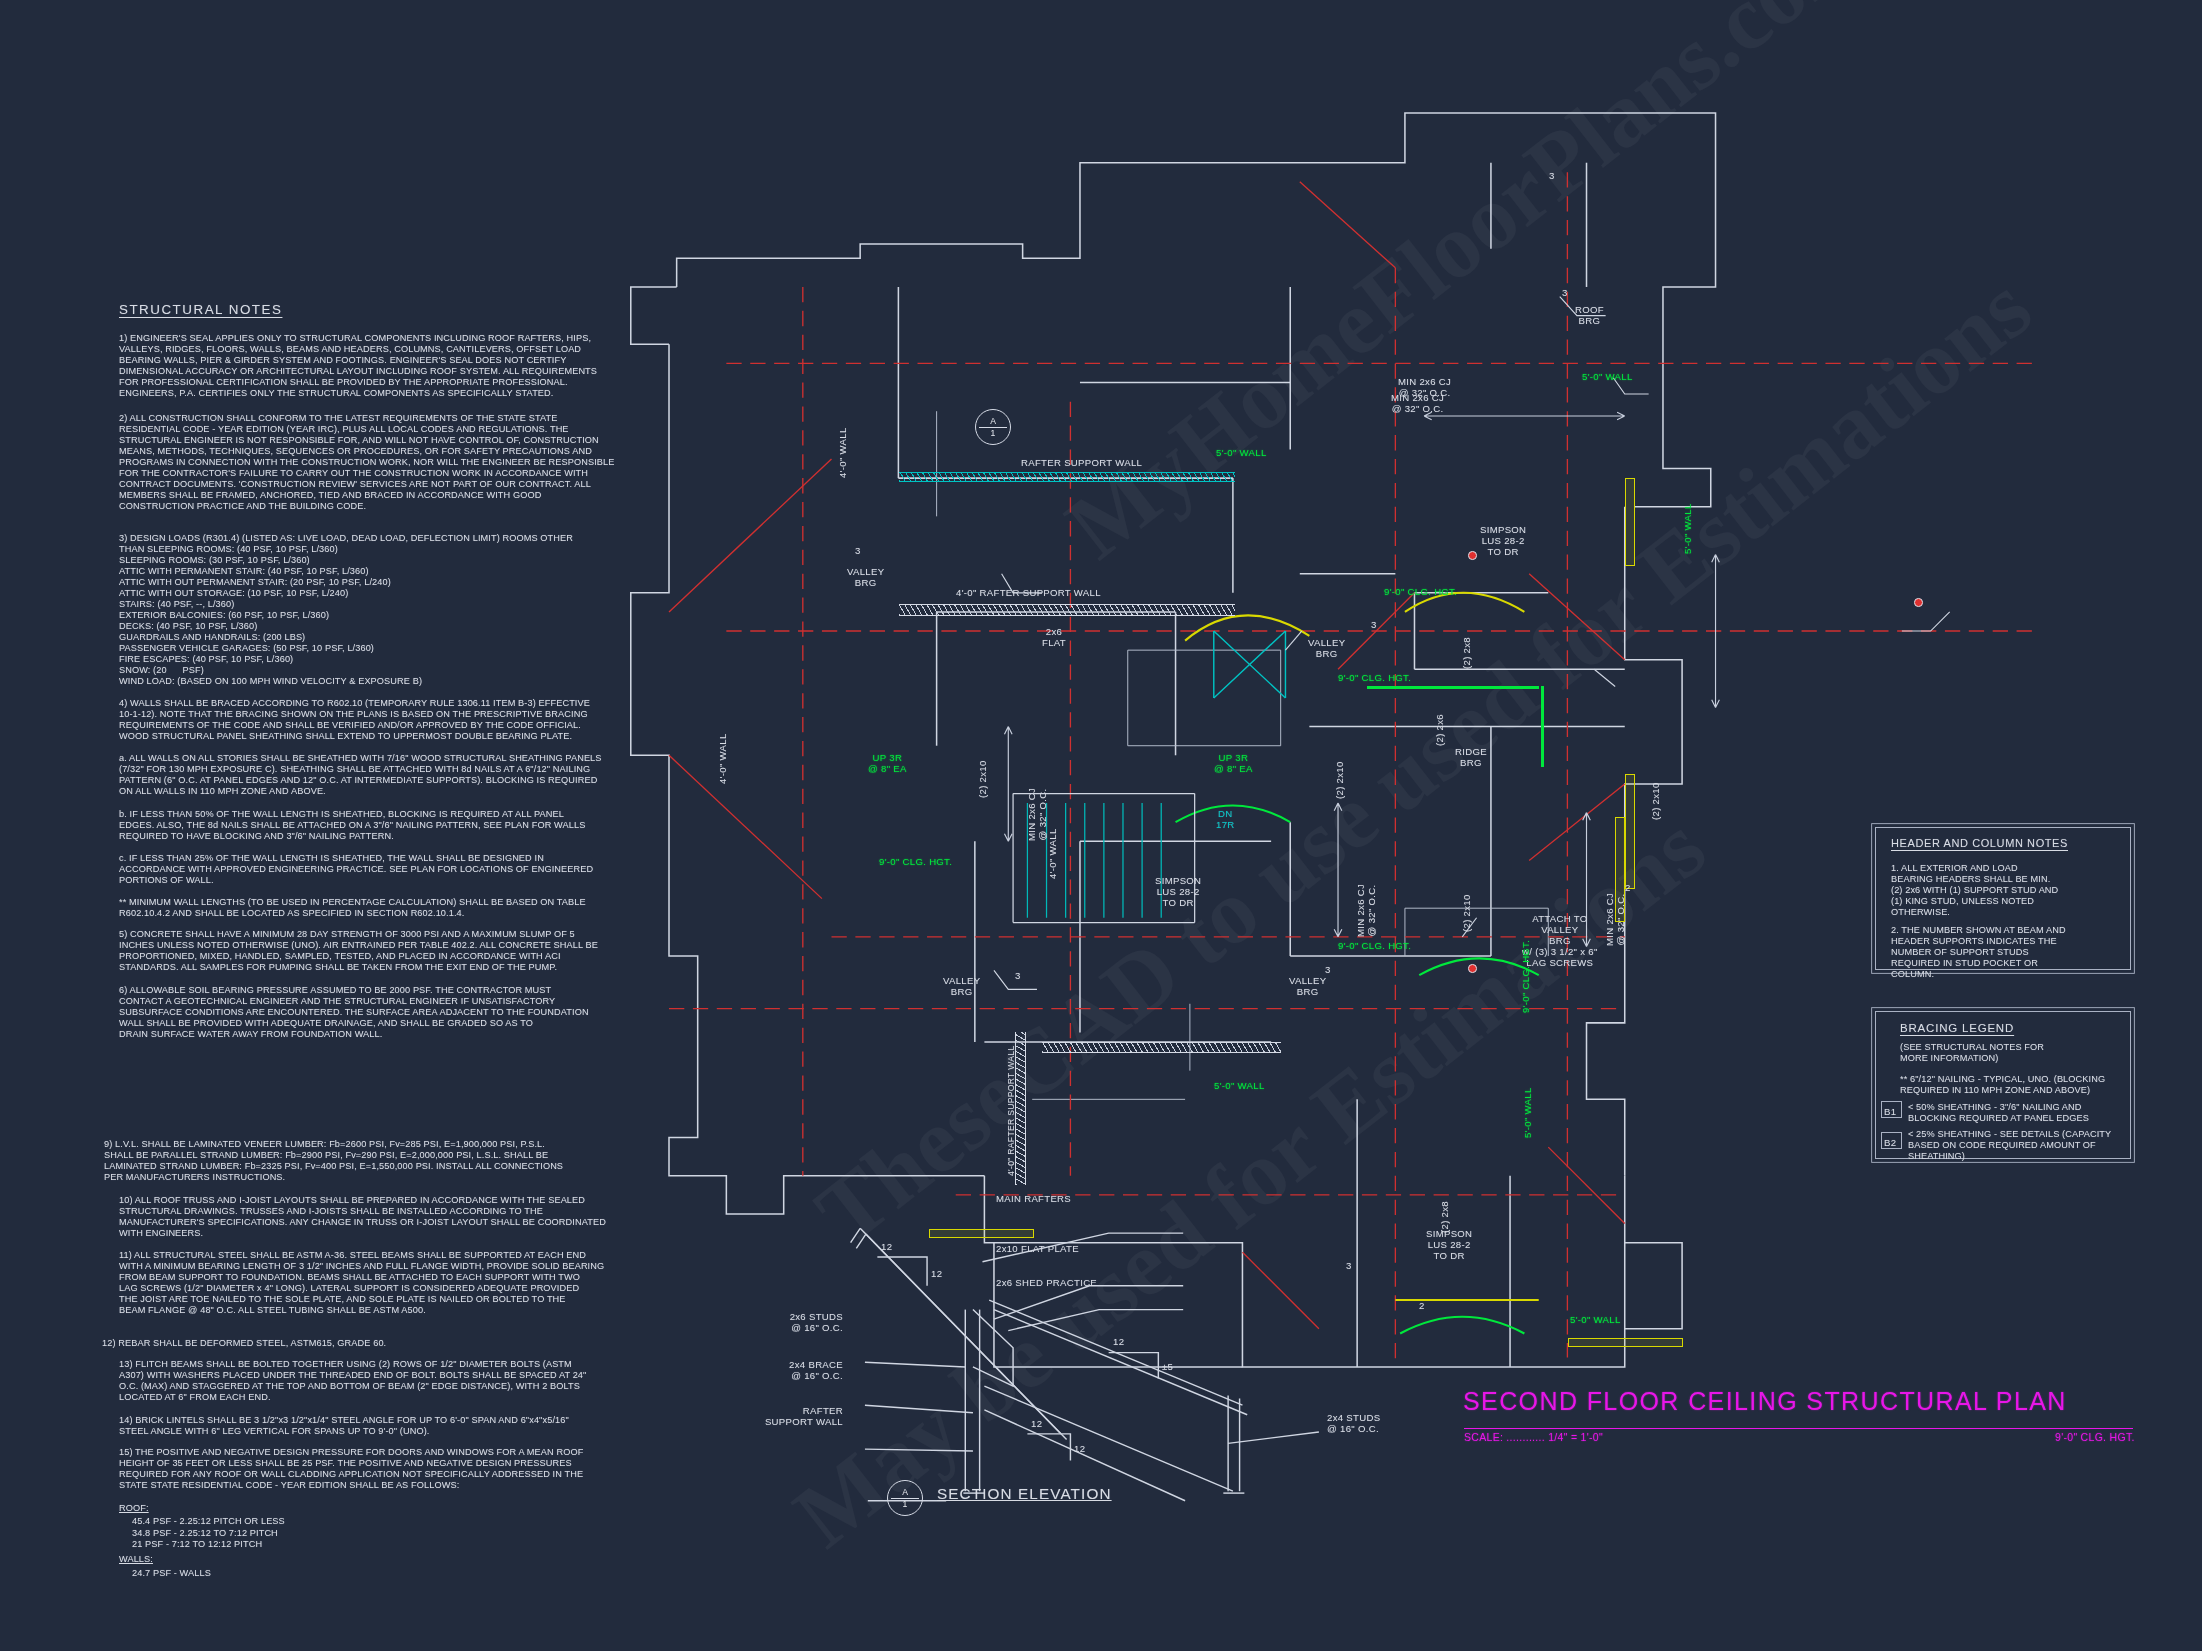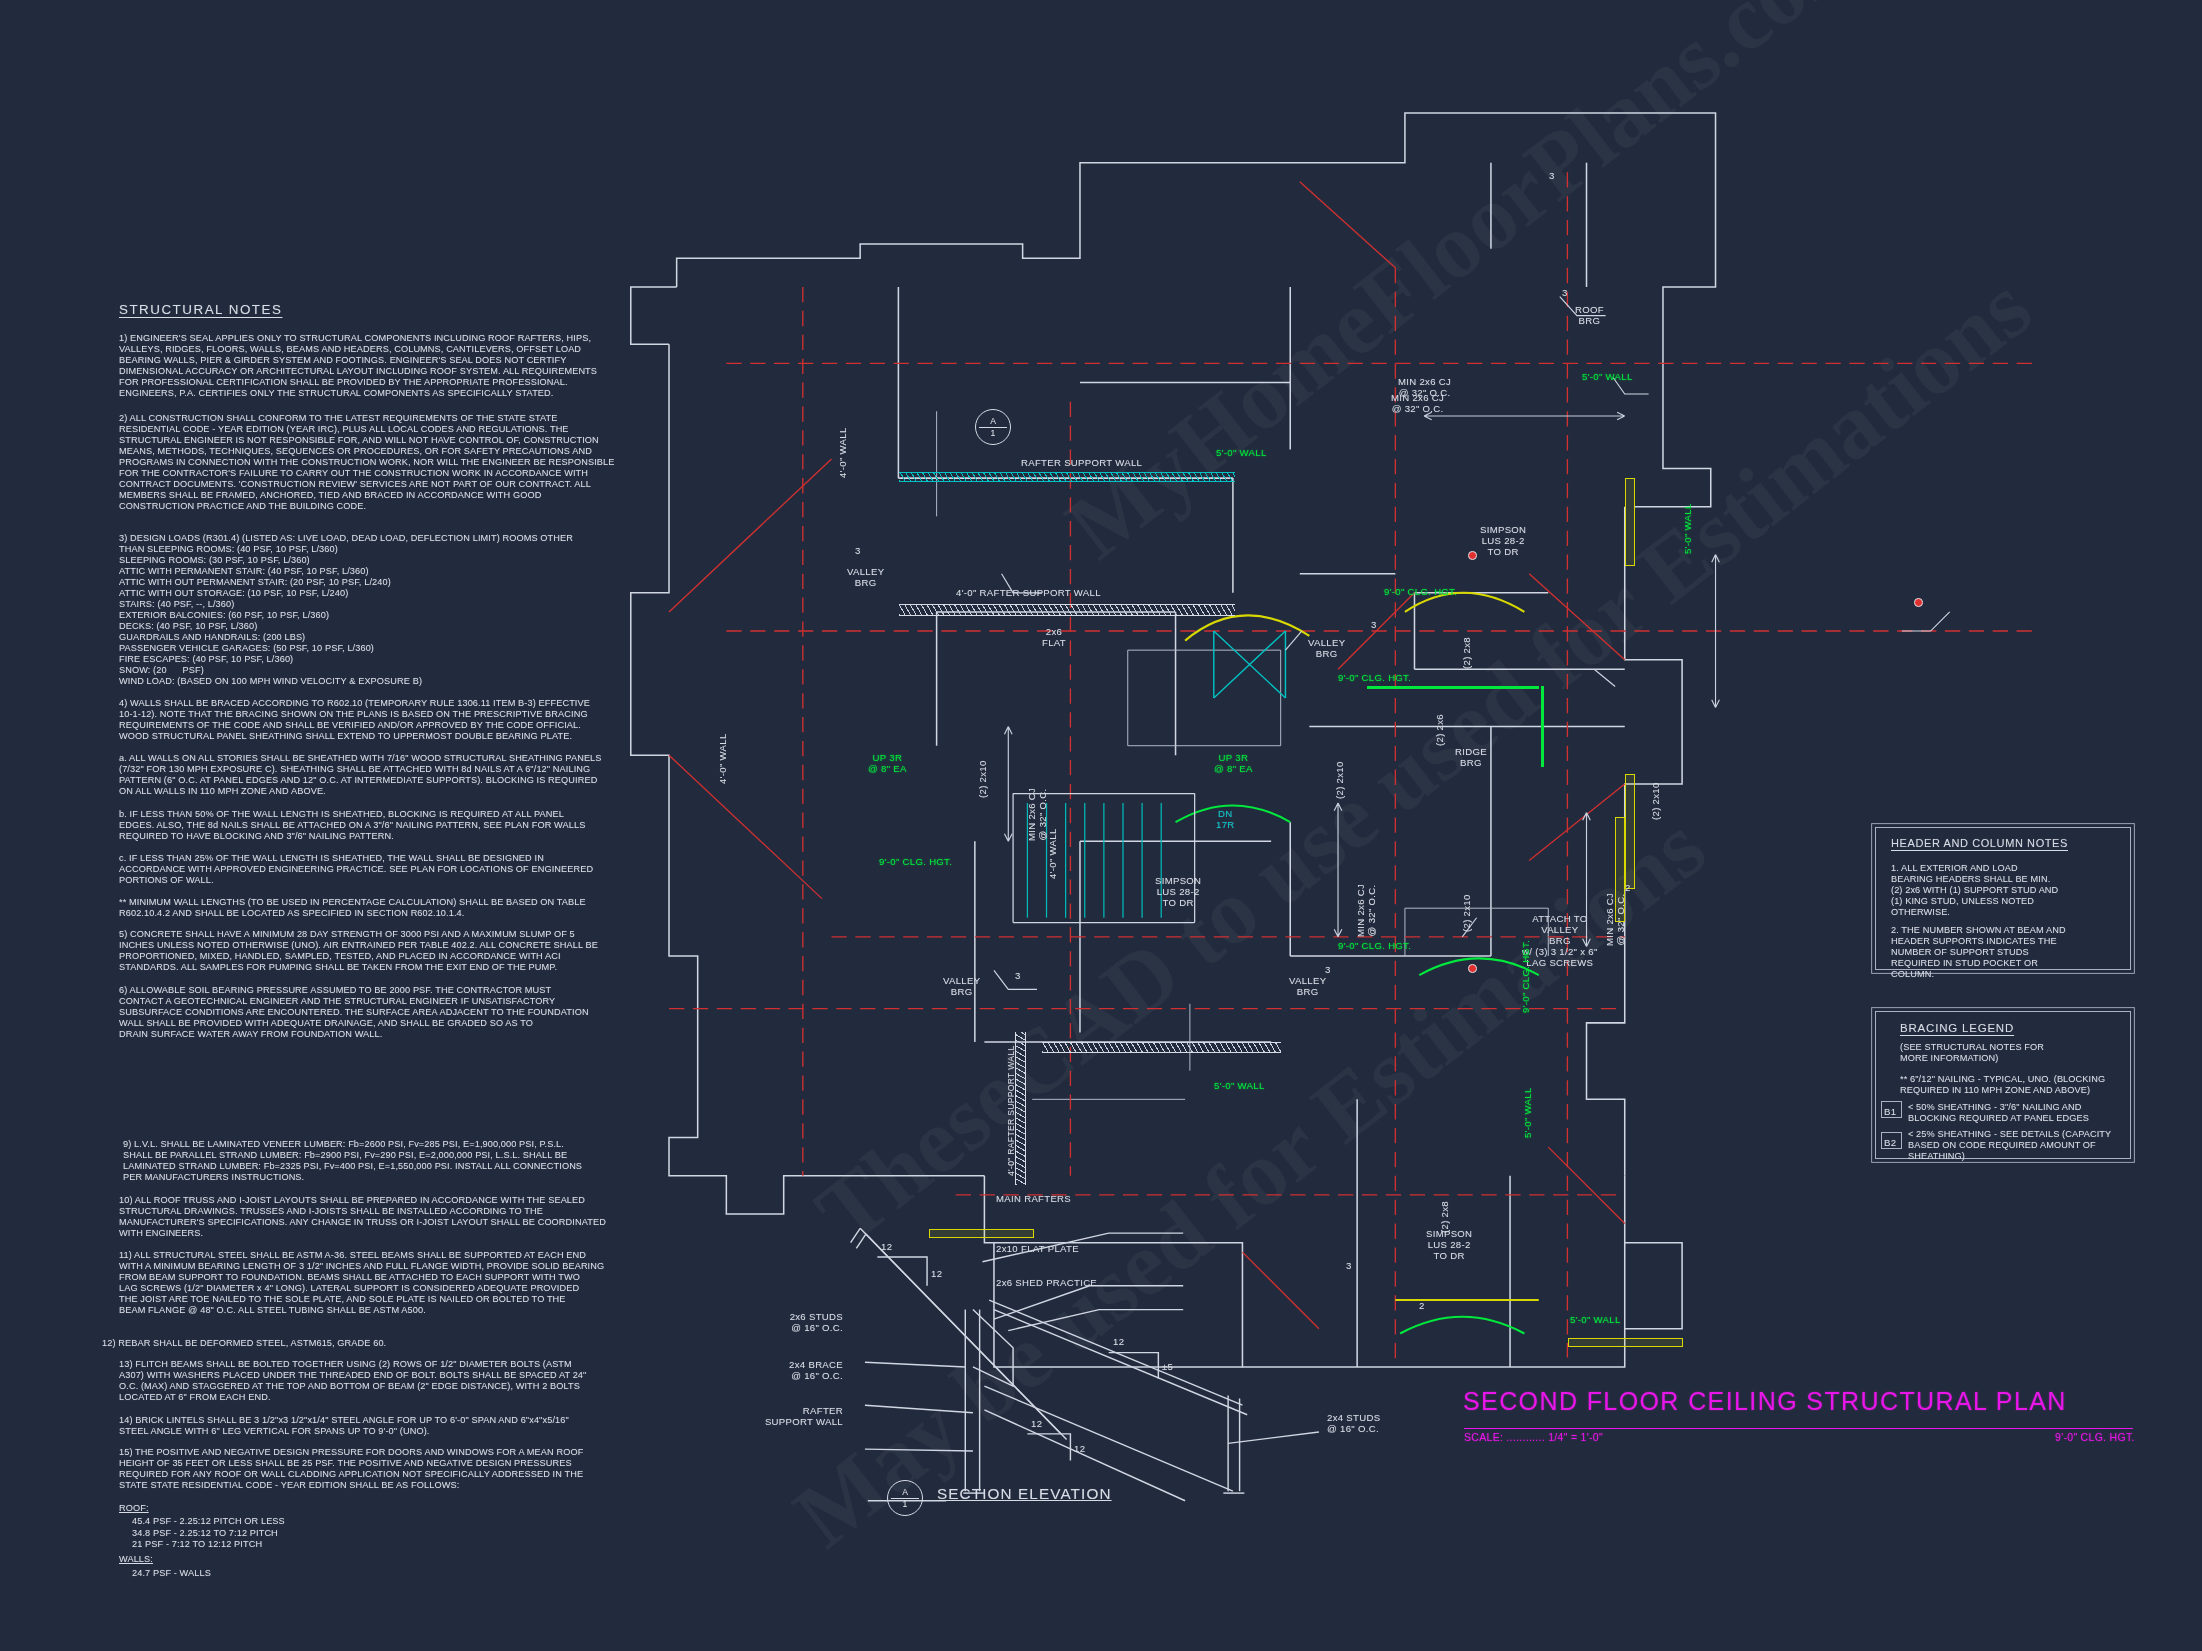--- a/index.html
+++ b/index.html
@@ -180,21 +180,21 @@
 R602.10.4.2 AND SHALL BE LOCATED AS SPECIFIED IN SECTION R602.10.1.4.</div>
   <div class="t notes-body" style="left:119px; top:929px;">5) CONCRETE SHALL HAVE A MINIMUM 28 DAY STRENGTH OF 3000 PSI AND A MAXIMUM SLUMP OF 5
 INCHES UNLESS NOTED OTHERWISE (UNO). AIR ENTRAINED PER TABLE 402.2. ALL CONCRETE SHALL BE
 PROPORTIONED, MIXED, HANDLED, SAMPLED, TESTED, AND PLACED IN ACCORDANCE WITH ACI
 STANDARDS. ALL SAMPLES FOR PUMPING SHALL BE TAKEN FROM THE EXIT END OF THE PUMP.</div>
   <div class="t notes-body" style="left:119px; top:985px;">6) ALLOWABLE SOIL BEARING PRESSURE ASSUMED TO BE 2000 PSF. THE CONTRACTOR MUST
 CONTACT A GEOTECHNICAL ENGINEER AND THE STRUCTURAL ENGINEER IF UNSATISFACTORY
 SUBSURFACE CONDITIONS ARE ENCOUNTERED. THE SURFACE AREA ADJACENT TO THE FOUNDATION
 WALL SHALL BE PROVIDED WITH ADEQUATE DRAINAGE, AND SHALL BE GRADED SO AS TO
 DRAIN SURFACE WATER AWAY FROM FOUNDATION WALL.</div>
-  <div class="t notes-body" style="left:123px; top:1139px;">9) L.V.L. SHALL BE LAMINATED VENEER LUMBER: Fb=2600 PSI, Fv=285 PSI, E=1,900,000 PSI, P.S.L.
+  <div class="t notes-body" style="left:104px; top:1139px;">9) L.V.L. SHALL BE LAMINATED VENEER LUMBER: Fb=2600 PSI, Fv=285 PSI, E=1,900,000 PSI, P.S.L.
 SHALL BE PARALLEL STRAND LUMBER: Fb=2900 PSI, Fv=290 PSI, E=2,000,000 PSI, L.S.L. SHALL BE
 LAMINATED STRAND LUMBER: Fb=2325 PSI, Fv=400 PSI, E=1,550,000 PSI. INSTALL ALL CONNECTIONS
 PER MANUFACTURERS INSTRUCTIONS.</div>
   <div class="t notes-body" style="left:119px; top:1195px;">10) ALL ROOF TRUSS AND I-JOIST LAYOUTS SHALL BE PREPARED IN ACCORDANCE WITH THE SEALED
 STRUCTURAL DRAWINGS. TRUSSES AND I-JOISTS SHALL BE INSTALLED ACCORDING TO THE
 MANUFACTURER'S SPECIFICATIONS. ANY CHANGE IN TRUSS OR I-JOIST LAYOUT SHALL BE COORDINATED
 WITH ENGINEERS.</div>
   <div class="t notes-body" style="left:119px; top:1250px;">11) ALL STRUCTURAL STEEL SHALL BE ASTM A-36. STEEL BEAMS SHALL BE SUPPORTED AT EACH END
 WITH A MINIMUM BEARING LENGTH OF 3 1/2" INCHES AND FULL FLANGE WIDTH, PROVIDE SOLID BEARING
 FROM BEAM SUPPORT TO FOUNDATION. BEAMS SHALL BE ATTACHED TO EACH SUPPORT WITH TWO

